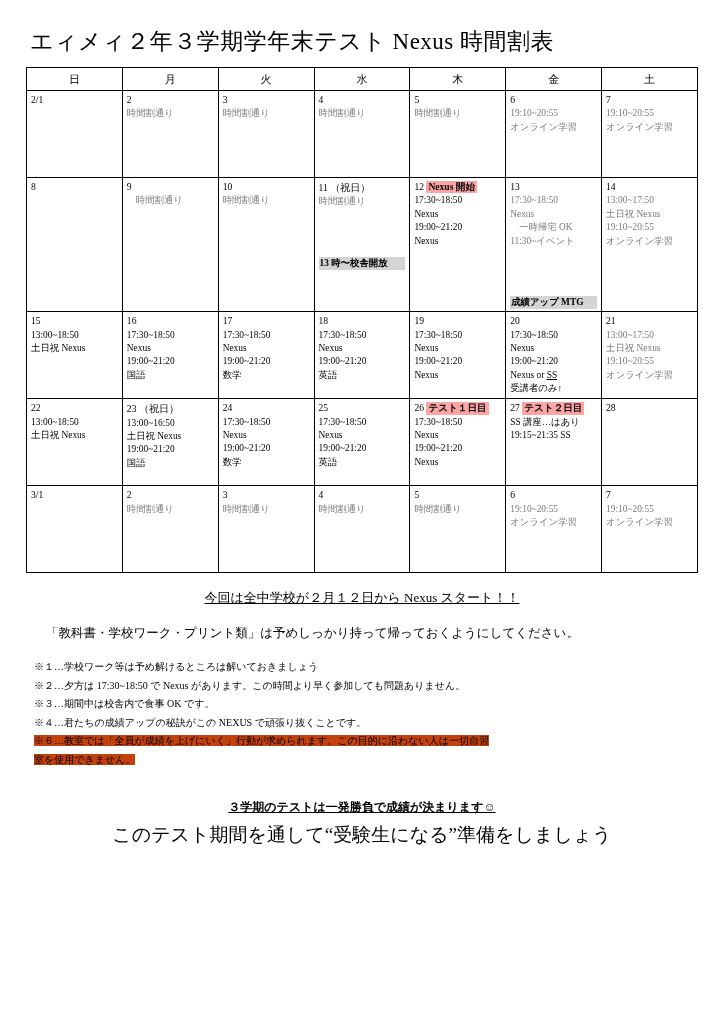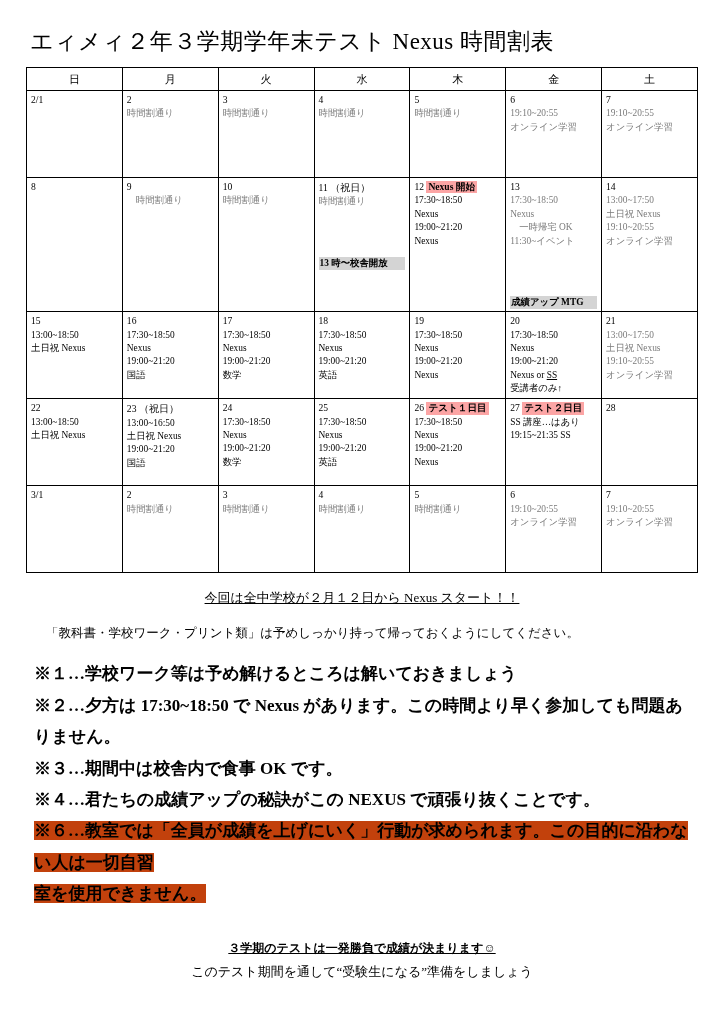--- a/index.html
+++ b/index.html
@@ -105,38 +105,37 @@
   .para {
     font-size: 12.5px;
     margin-top: 18px;
     margin-left: 20px;
   }
   .notes {
     margin-top: 16px;
     margin-left: 8px;
   }
   .note {
-    font-size: 17px;
+    font-size: 10px;
     line-height: 1.85;
-    font-weight: bold;
   }
   .note-hl {
     background: #c2410c;
   }
   .closing {
     margin-top: 30px;
     text-align: center;
   }
   .closing .c1 {
     font-size: 12px;
     text-decoration: underline;
     font-weight: bold;
   }
   .closing .c2 {
-    font-size: 13px;
+    font-size: 19px;
     margin-top: 6px;
   }
 </style>
 </head>
 <body>
 
 <div class="page">
 
   <h1 class="doc-title">エィメィ２年３学期学年末テスト Nexus 時間割表</h1>
 

